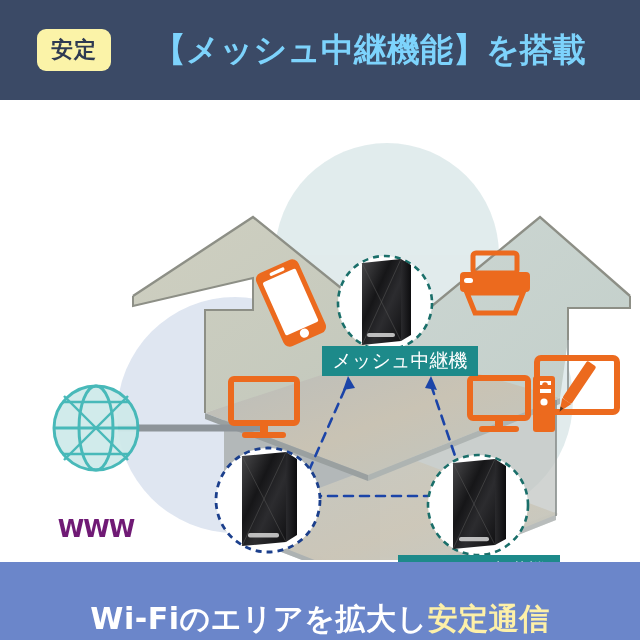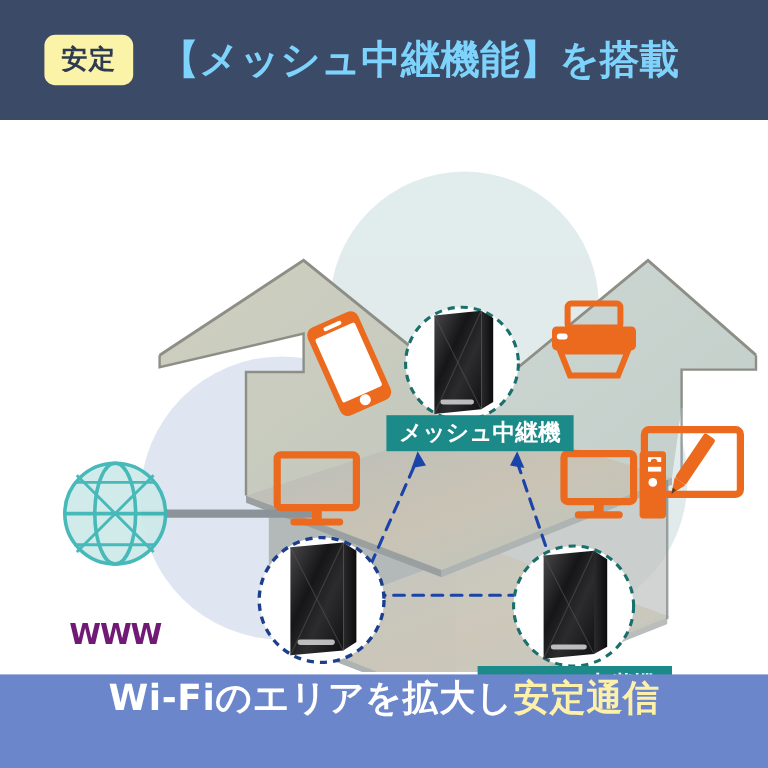--- a/index.html
+++ b/index.html
@@ -11,21 +11,21 @@
     position: relative;
     overflow: hidden;
     font-family: "DejaVu Sans", "Liberation Sans", sans-serif;
   }
 
   
   #header {
     position: absolute; left: 0; top: 0;
     width: 640px; height: 100px;
     background: #3b4a66;
-    display: flex; align-items: center;
+    display: flex; align-items: center; gap: 20px;
   }
   #header-badge {
     margin-left: 37px;
     background: #fbf3a8;
     color: #2e3a52;
     border-radius: 9px;
     width: 74px; height: 42px;
     display: flex; align-items: center; justify-content: center;
     font-size: 22px; font-weight: bold;
     letter-spacing: 1px;
@@ -45,21 +45,21 @@
     left: 0; top: 100px;
     width: 640px; height: 460px;
     background: #ffffff;
   }
   #diagram-svg { position: absolute; left: 0; top: 0; }
 
   
   .lbl {
     position: absolute;
     color: #ffffff;
-    font-weight: bold;
+    font-weight: normal;
     white-space: nowrap;
     display: flex; align-items: center; justify-content: center;
   }
   #label-relay-top {
     left: 322px; top: 246px;
     width: 156px; height: 30px;
     background: #1d8a8a;
     font-size: 19px;
   }
   #label-router {
@@ -101,21 +101,21 @@
     color: #2b2b2b;
     font-size: 17px;
     white-space: nowrap;
   }
 
   
   #footer {
     position: absolute; left: 0; top: 562px;
     width: 640px; height: 78px;
     background: #6b86ca;
-    display: flex; align-items: flex-start; justify-content: center;
+    display: flex; align-items: flex-end; justify-content: center;
   }
   #footer-text {
     font-size: 30px; font-weight: bold;
     letter-spacing: 0.5px;
     white-space: nowrap;
   }
   #footer-text .w { color: #ffffff; }
   #footer-text .y { color: #fdf0a8; }
 </style>
 </head>

